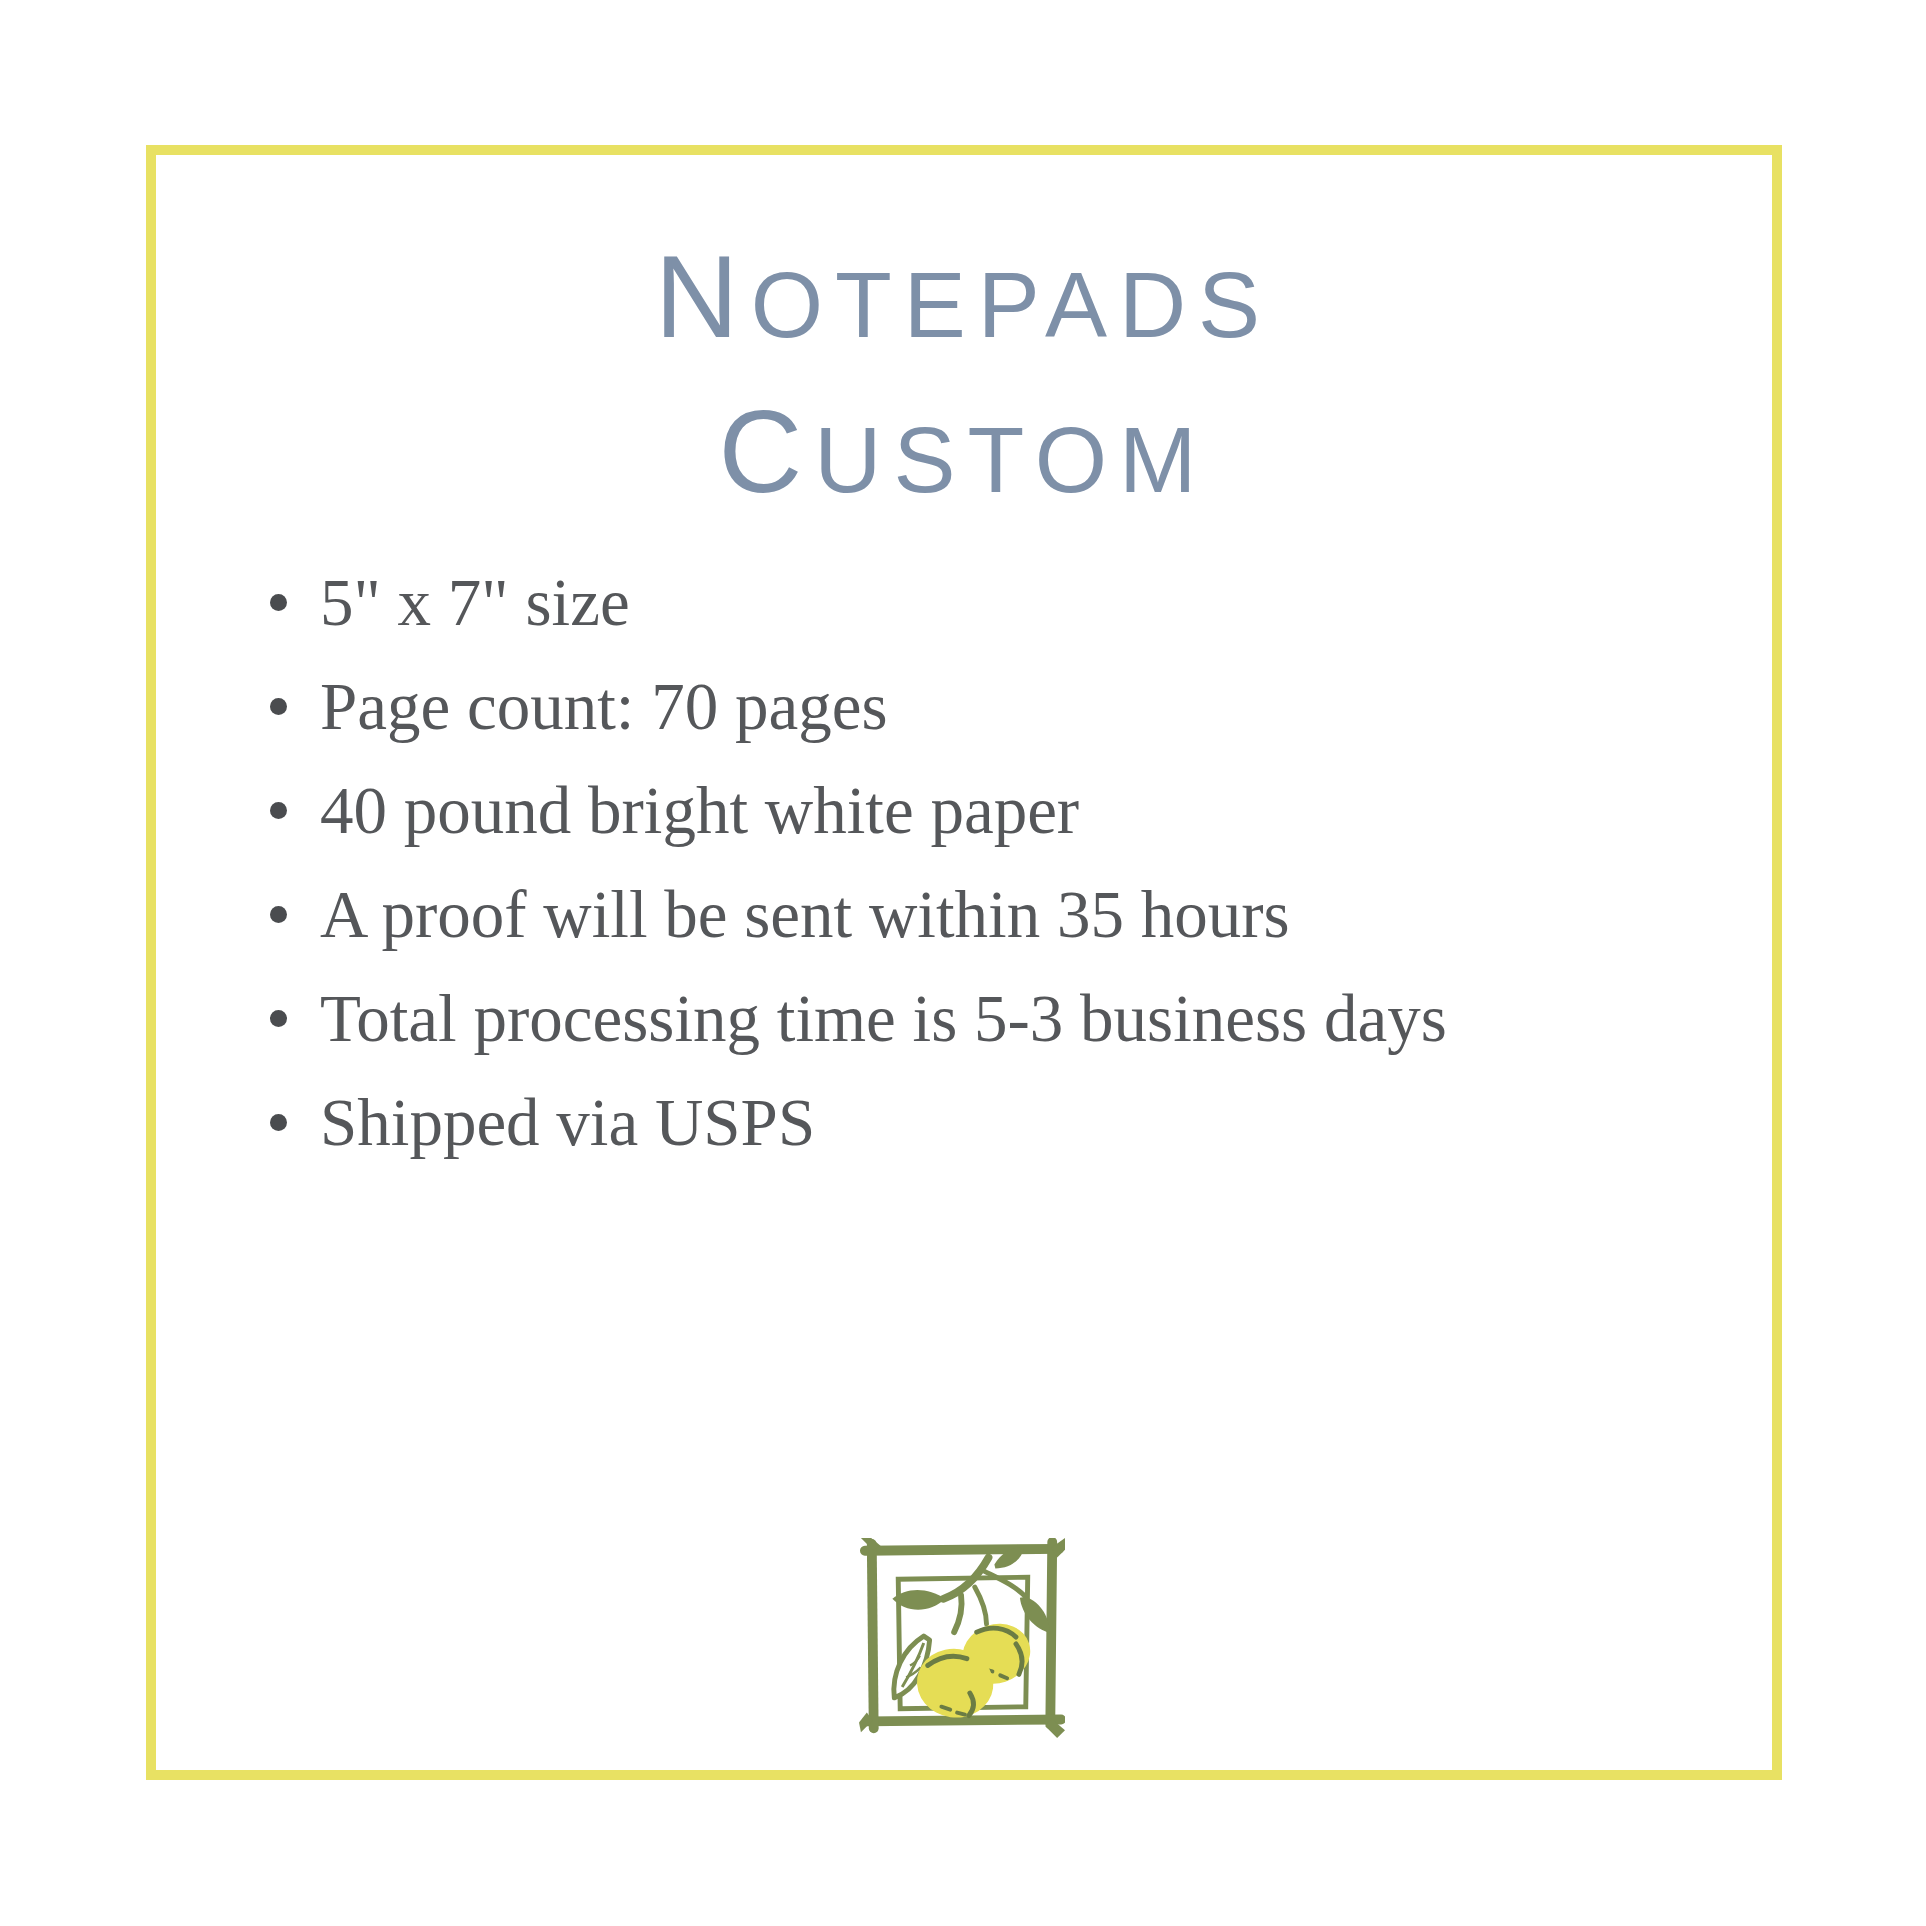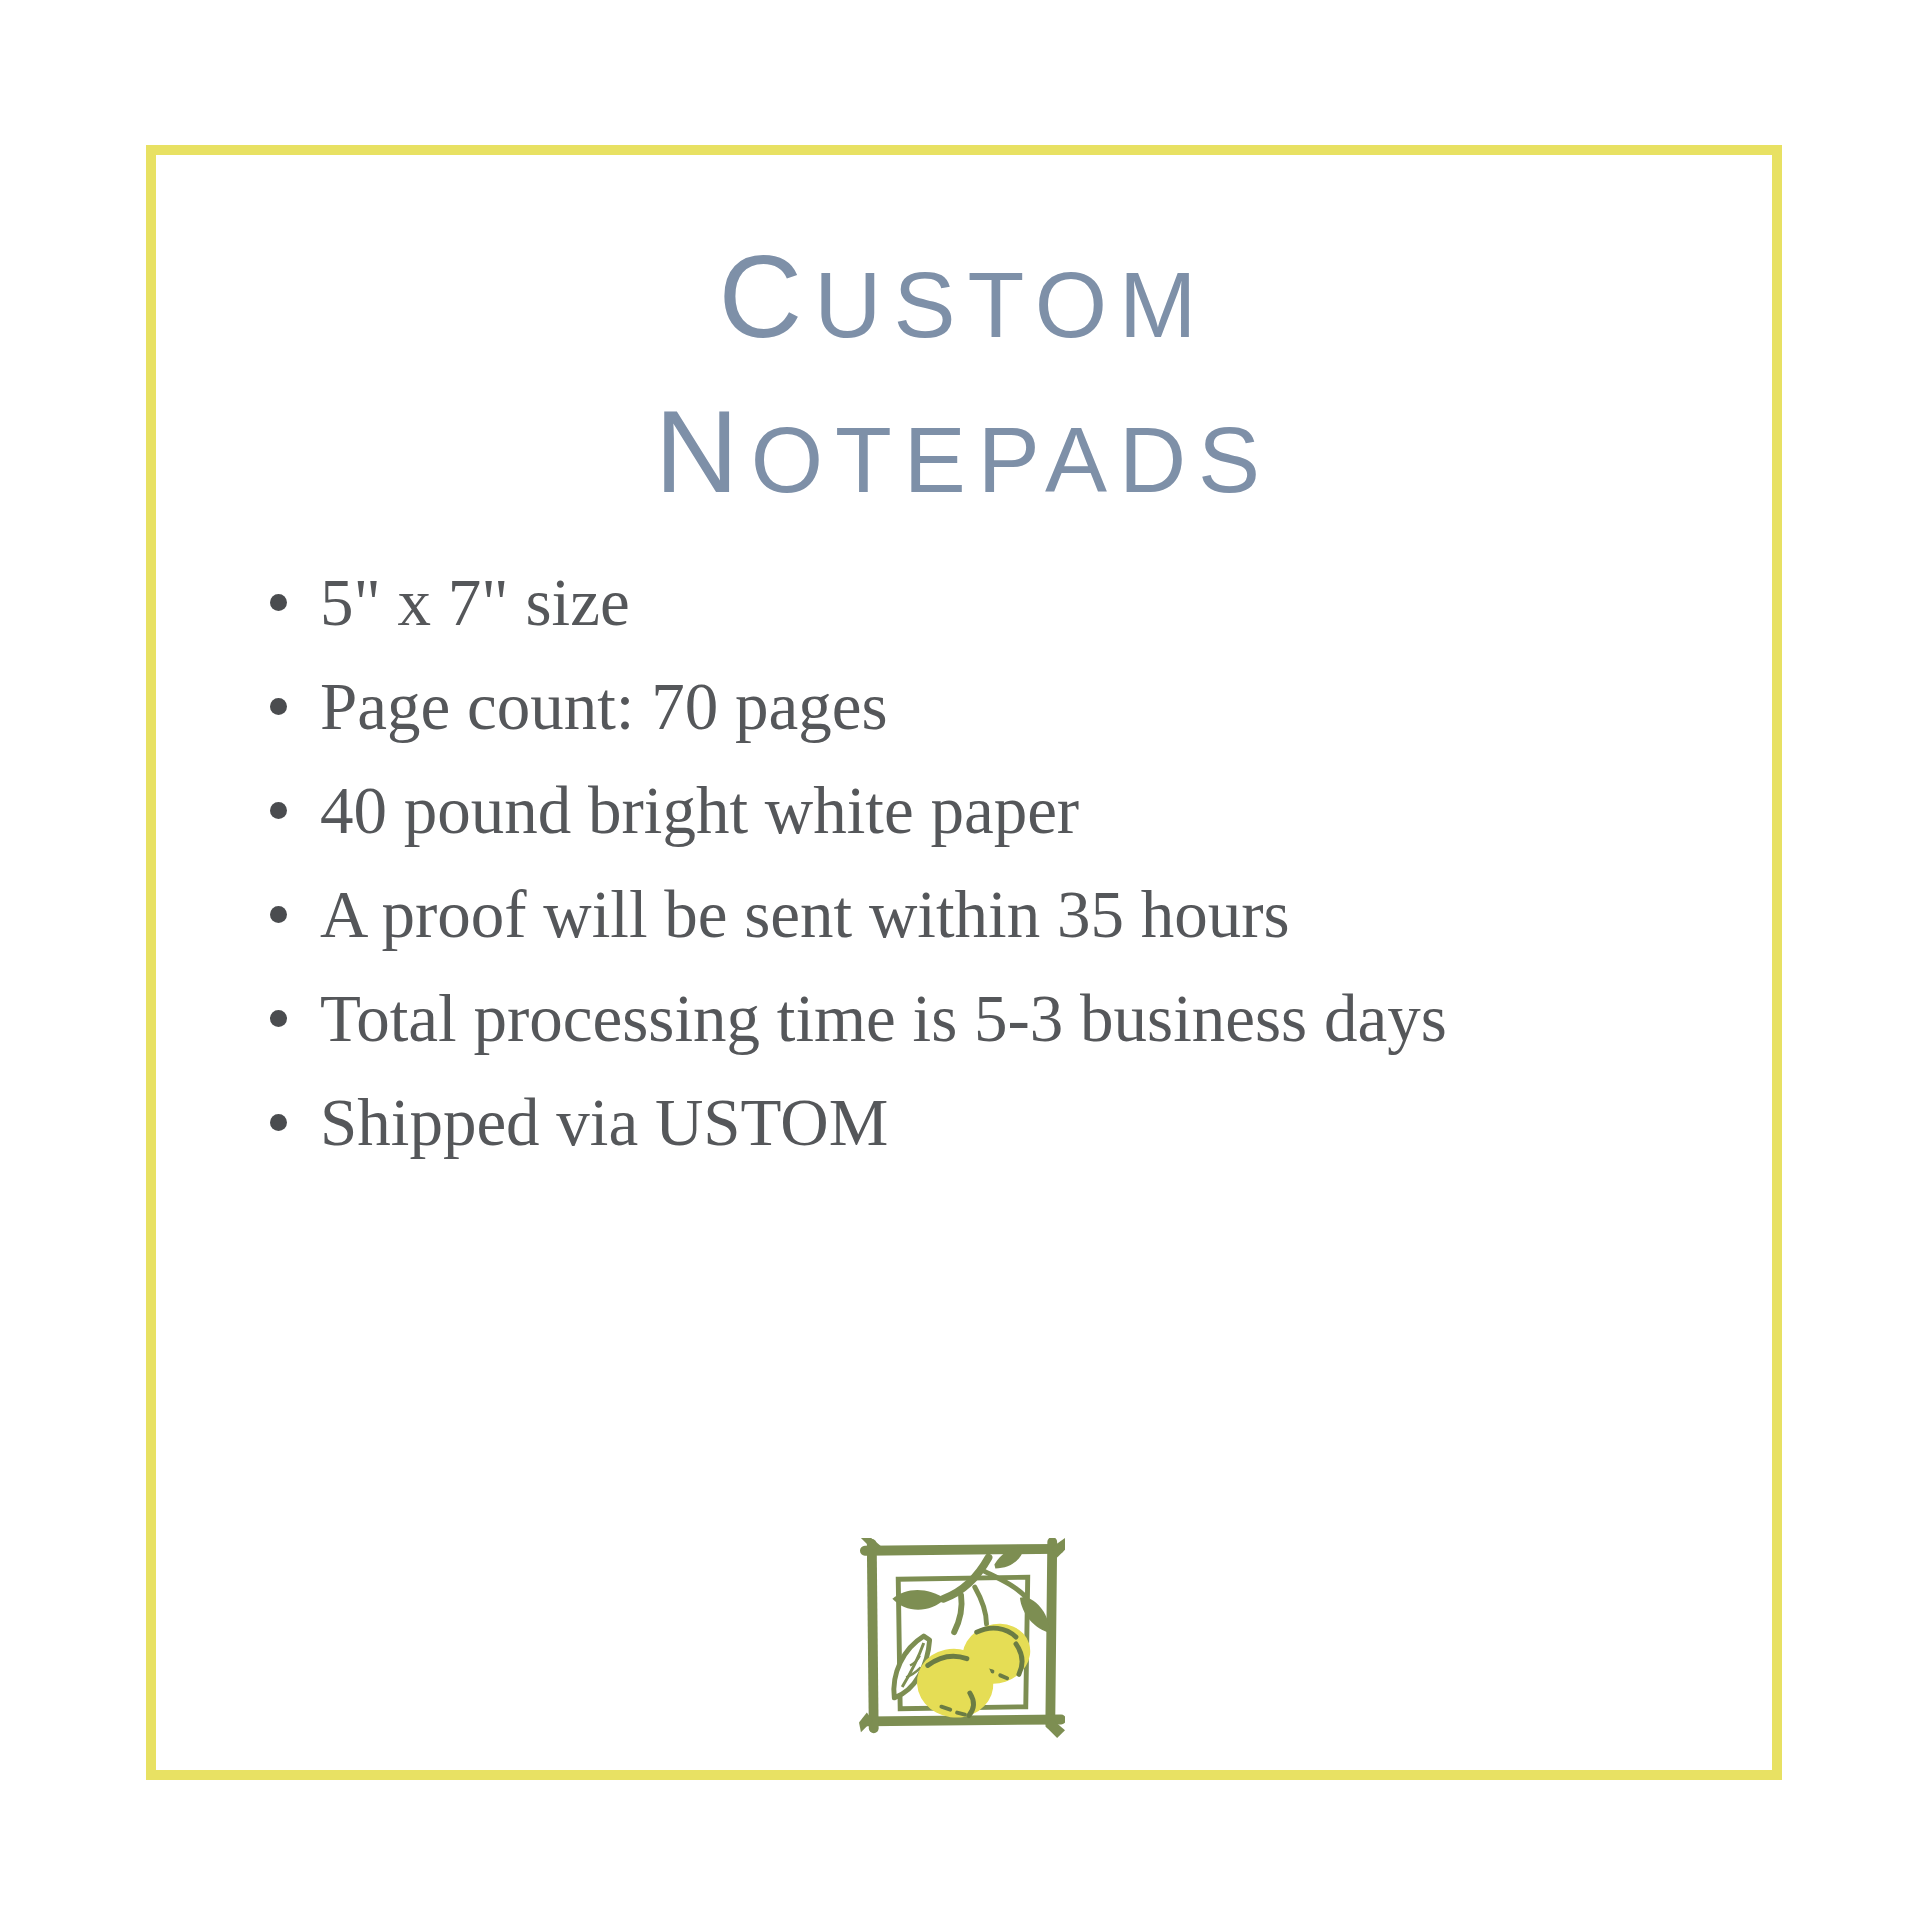--- a/index.html
+++ b/index.html
@@ -71,31 +71,31 @@
   }
 </style>
 </head>
 <body>
 
 <div class="card">
 
   <div class="frame"></div>
 
   <h1 class="title">
+    <span class="title-line"><span class="cap-initial">N</span><span class="cap-rest">OTEPADS</span></span>
     <span class="title-line"><span class="cap-initial">C</span><span class="cap-rest">USTOM</span></span>
-    <span class="title-line"><span class="cap-initial">N</span><span class="cap-rest">OTEPADS</span></span>
   </h1>
 
   <ul class="details-list">
       <li>5" x 7" size</li>
       <li>Page count: 70 pages</li>
       <li>40 pound bright white paper</li>
       <li>A proof will be sent within 35 hours</li>
       <li>Total processing time is 5-3 business days</li>
-      <li>Shipped via USTOM</li>
+      <li>Shipped via USPS</li>
     </ul>
 
   <svg class="logo" viewBox="0 0 210 210" xmlns="http://www.w3.org/2000/svg">
 
     <g stroke="var(--logo-green)" fill="none" stroke-linecap="round">
       <path d="M6,13 L204,11" stroke-width="10"></path>
       <path d="M197,4 L195,190" stroke-width="10"></path>
       <path d="M206,185 L8,187" stroke-width="10"></path>
       <path d="M15,194 L13,6" stroke-width="10"></path>
       <path d="M40,42 L172,40 L170,172 L42,174 Z" stroke-width="5"></path>

